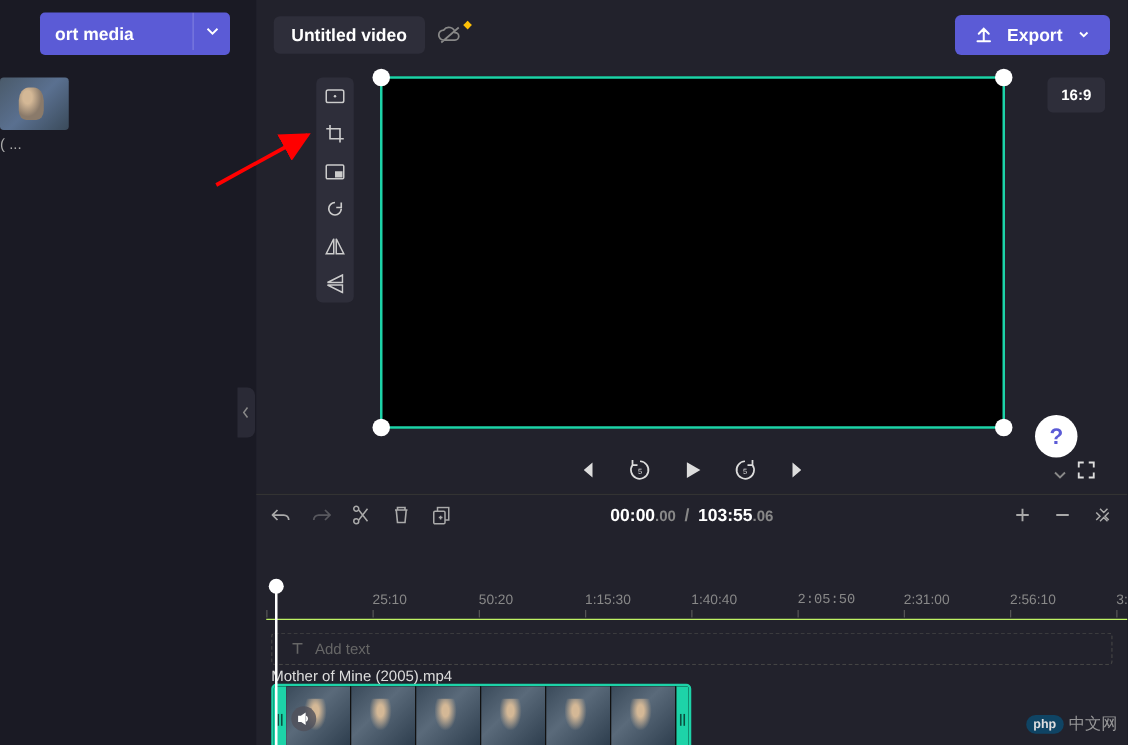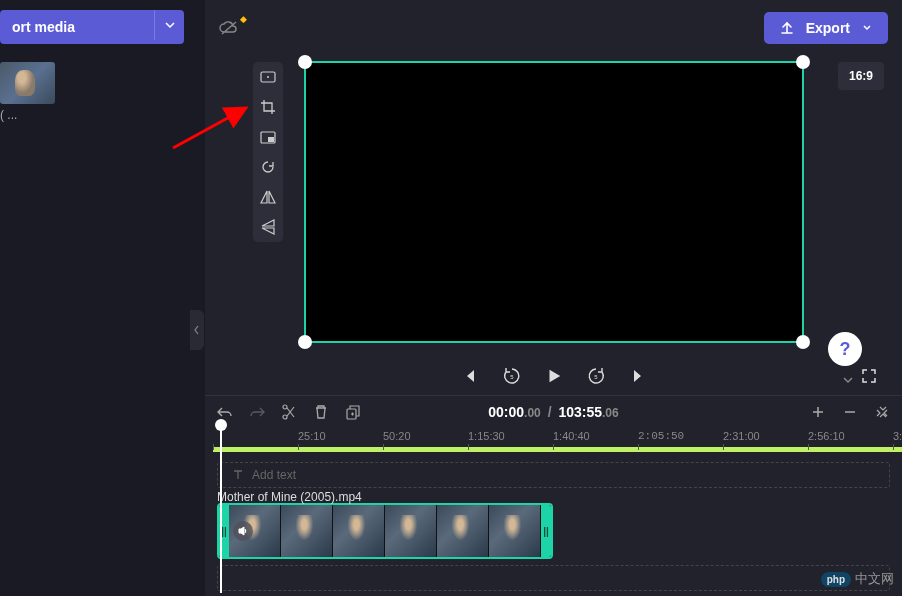--- a/index.html
+++ b/index.html
@@ -35,20 +35,21 @@
       font-size: 14px;
       cursor: pointer;
     }
     .import-btn {
       display: flex;
       align-items: flex-start;
       background: #5b5bd6;
       border-radius: 4px;
       margin-right: 6px;
       overflow: hidden;
+      margin-left: 32px;
     }
     .import-main {
       flex: 1;
       padding: 9px 12px;
       font-weight: 600;
       font-size: 14px;
       color: #fff;
     }
     .import-chevron {
       width: 30px;
@@ -324,21 +325,22 @@
     .tl-right {
       margin-left: auto;
       display: flex;
       gap: 16px;
     }
     
     .ruler {
       position: relative;
       height: 24px;
       margin-left: 8px;
-      border-bottom: 5px solid #bef264;
+      border-bottom: 1px solid #bef264;
+      margin-top: 44px;
     }
     .tick {
       position: absolute;
       top: 2px;
       font-size: 11px;
       color: #888;
     }
     .tick::before {
       content: '';
       position: absolute;
@@ -496,20 +498,21 @@
     </svg>
 </div>
 <div class="collapse-right">
   <svg width="6" height="10" viewBox="0 0 6 10">
       <path d="M2 1l3 4-3 4" stroke="#888" stroke-width="1.2" fill="none"></path>
     </svg>
 </div>
 
 <div class="main">
   <div class="topbar">
+    <div class="title-chip">Untitled video</div>
     <div class="cloud-icon">
       <svg width="20" height="16" viewBox="0 0 20 16">
           <path d="M5 12a4 4 0 010-8 5 5 0 019 2 3 3 0 010 6H5z M3 14l14-12" stroke="#888" stroke-width="1.4" fill="none"></path>
         </svg>
       <span class="diamond-badge">◆</span>
     </div>
     <div class="spacer"></div>
     <div class="export-btn">
       <span>
         <svg width="14" height="14" viewBox="0 0 14 14">

